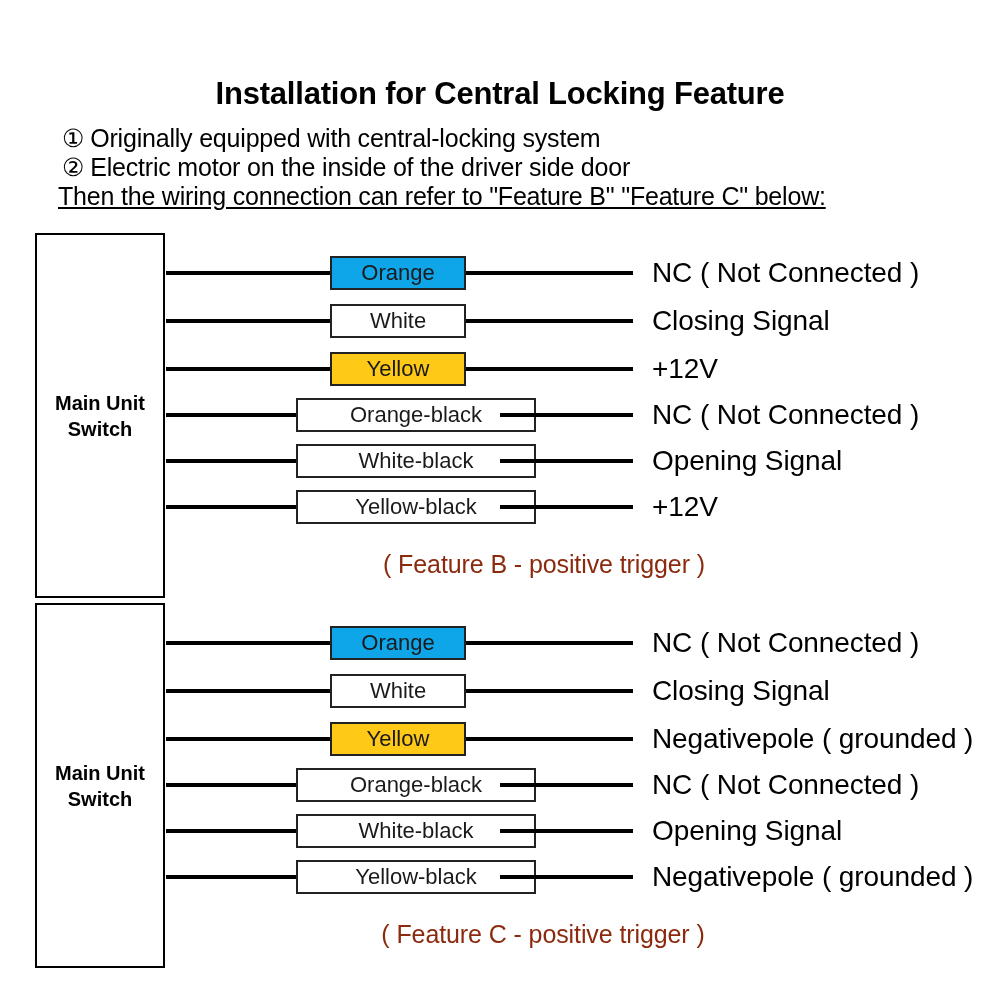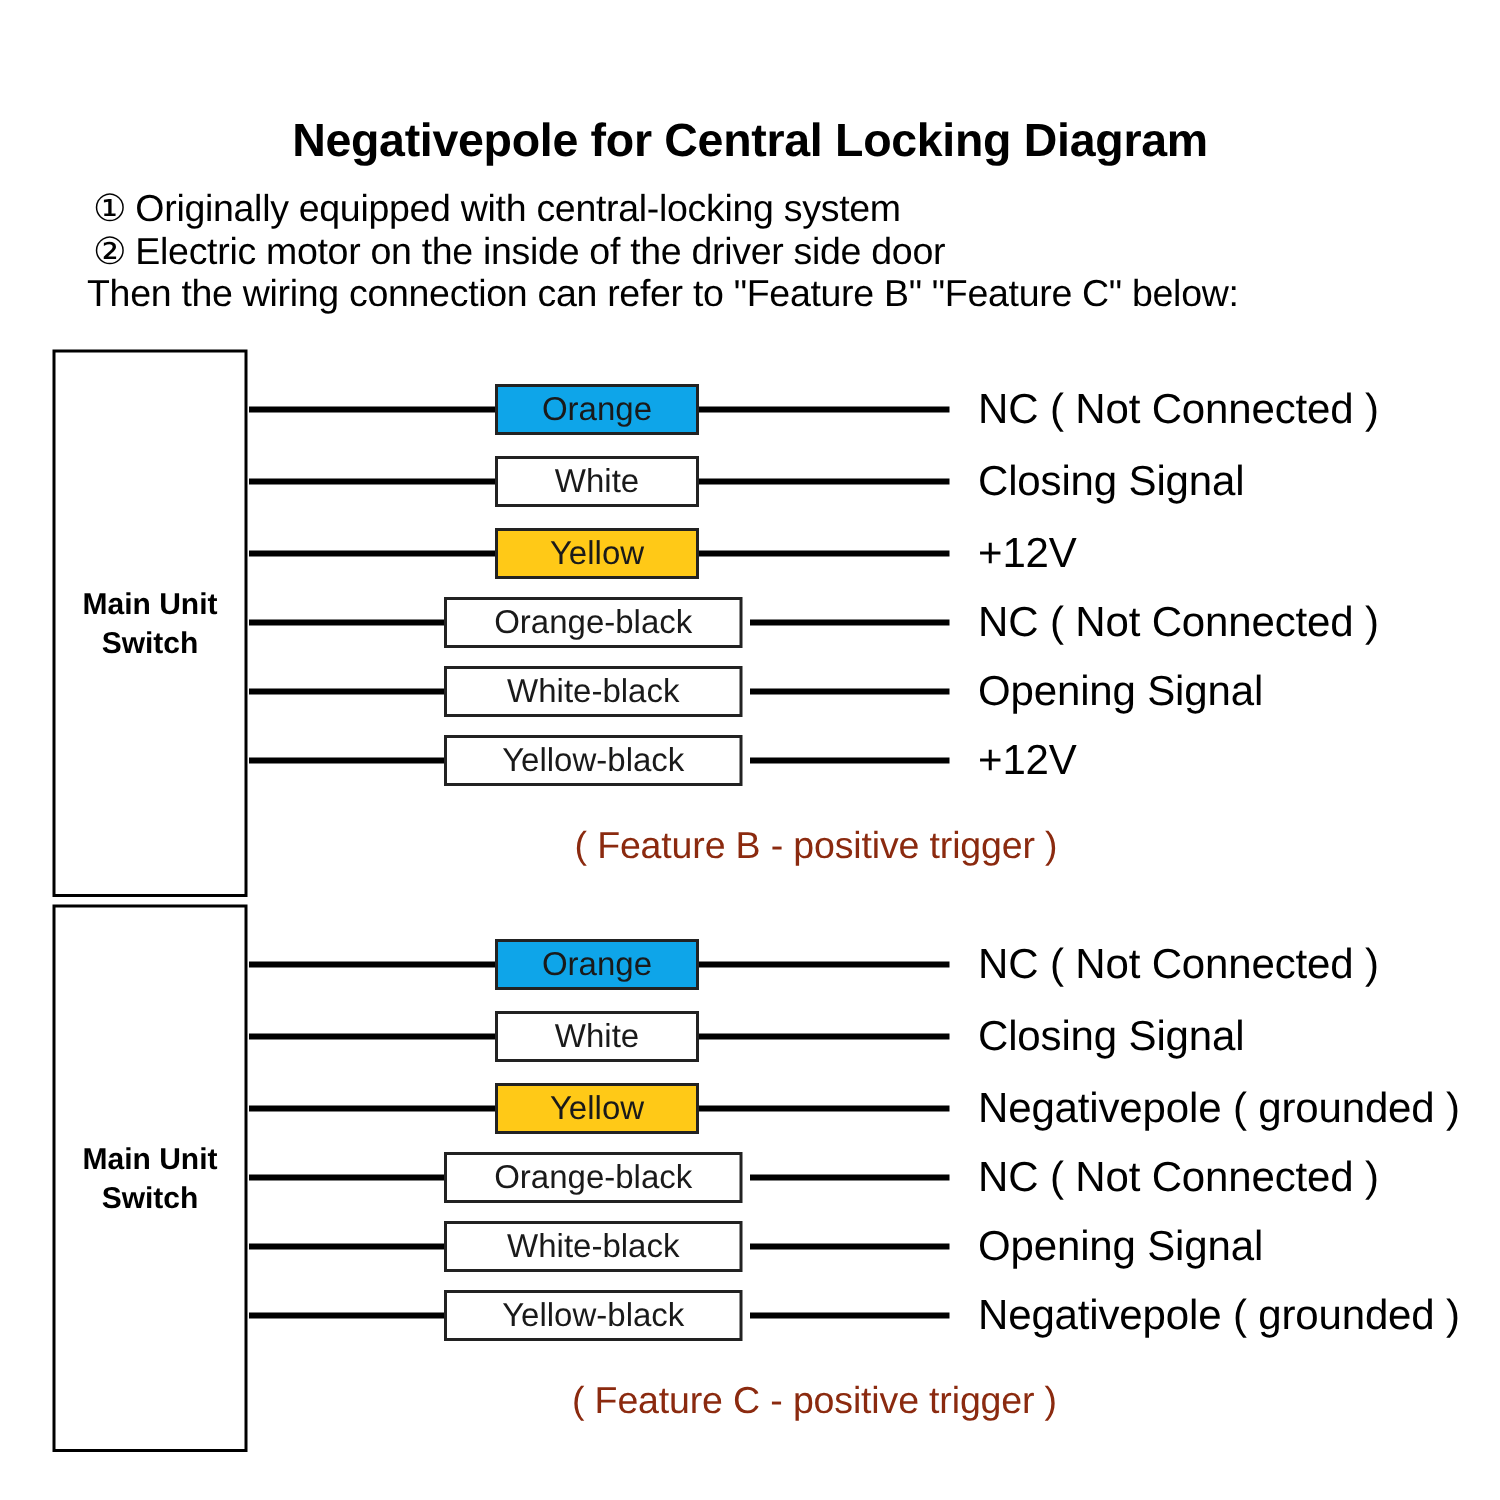--- a/index.html
+++ b/index.html
@@ -33,21 +33,21 @@
   }
   .note {
     position: absolute;
     left: 62px;
     font-size: 25px;
     white-space: nowrap;
     letter-spacing: -0.2px;
   }
   .note-1 { top: 124px; }
   .note-2 { top: 153px; }
-  .note-3 { top: 182px; left: 58px; }
+  .note-3 { top: 182px; left: 58px; text-decoration: underline; }
   .note .circnum {
     display: inline-block;
     font-size: 25px;
     margin-right: 6px;
   }
 
   
   .diagram {
     position: absolute;
     left: 0;
@@ -110,21 +110,21 @@
     text-align: center;
     white-space: nowrap;
     color: #1a1a1a;
   }
   .chip.narrow {
     left: 330px;
     width: 136px;
   }
   .chip.wide {
     left: 296px;
-    width: 199px;
+    width: 240px;
   }
   .chip.orange { background: #0ea5e9; }
   .chip.yellow { background: #FFC917; }
   .chip.white  { background: #ffffff; }
 
   .caption-right {
     position: absolute;
     left: 652px;
     top: -16px;
     font-size: 28px;
@@ -143,21 +143,21 @@
     letter-spacing: -0.1px;
   }
   .feature-caption.cap-b { top: 550px; padding-left: 44px; }
   .feature-caption.cap-c { top: 920px; margin-left: 43px; }
 </style>
 </head>
 <body>
 
 <div id="page">
 
-  <div class="title">Negativepole for Central Locking Diagram</div>
+  <div class="title">Installation for Central Locking Feature</div>
 
   <div class="note note-2">
     <span class="circnum">②</span><span>Electric motor on the inside of the driver side door</span>
   </div>
   <div class="note note-1">
     <span class="circnum">①</span><span>Originally equipped with central-locking system</span>
   </div>
   <div class="note note-3">Then the wiring connection can refer to "Feature B" "Feature C" below:</div>
 
   <div class="diagram block-b">

